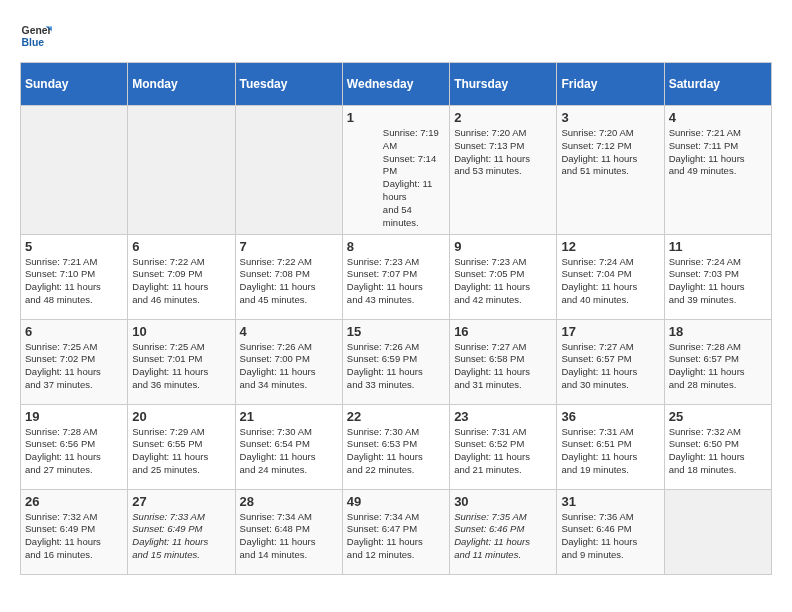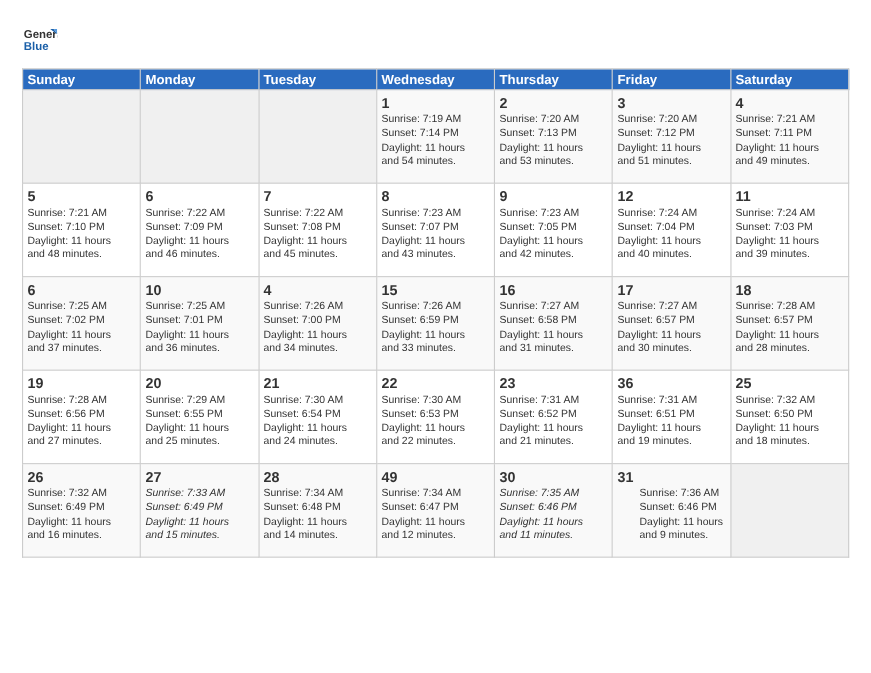--- a/index.html
+++ b/index.html
@@ -40,21 +40,21 @@
     table {
       width: 100%;
       border-collapse: collapse;
       table-layout: fixed;
     }
     thead tr th {
       background-color: #2a6bbf;
       color: #fff;
       font-size: 12px;
       font-weight: bold;
-      padding: 2px 4px;
+      padding: 14px 4px;
       text-align: left;
       border: 1px solid #ccc;
     }
     tbody tr td {
       vertical-align: top;
       border: 1px solid #ccc;
       padding: 4px;
       font-size: 10px;
       color: #333;
       height: 85px;
@@ -113,21 +113,21 @@
         <th>Saturday</th>
       </tr>
   </thead>
   <tbody id="calendar-body">
   <tr>
         <td class="empty-cell"></td>
         <td class="empty-cell"></td>
         <td class="empty-cell"></td>
         <td>
           <span class="day-num">1</span>
-          <div class="cell-info" style="white-space: pre-line;">Sunrise: 7:19 AM
+          <div class="cell-info" style="white-space: pre-line; margin-left: 36px;">Sunrise: 7:19 AM
 Sunset: 7:14 PM
 Daylight: 11 hours
 and 54 minutes.</div>
         </td>
         <td>
           <span class="day-num">2</span>
           <div class="cell-info" style="white-space: pre-line;">Sunrise: 7:20 AM
 Sunset: 7:13 PM
 Daylight: 11 hours
 and 53 minutes.</div>
@@ -331,21 +331,21 @@
         </td>
         <td>
           <span class="day-num">30</span>
           <div class="cell-info" style="white-space: pre-line; font-style: italic;">Sunrise: 7:35 AM
 Sunset: 6:46 PM
 Daylight: 11 hours
 and 11 minutes.</div>
         </td>
         <td>
           <span class="day-num">31</span>
-          <div class="cell-info" style="white-space: pre-line; margin-left: 20px;">Sunrise: 7:36 AM
+          <div class="cell-info" style="white-space: pre-line;">Sunrise: 7:36 AM
 Sunset: 6:46 PM
 Daylight: 11 hours
 and 9 minutes.</div>
         </td>
         <td class="empty-cell"></td>
       </tr>
     </tbody>
 </table>
 
 </body></html>

